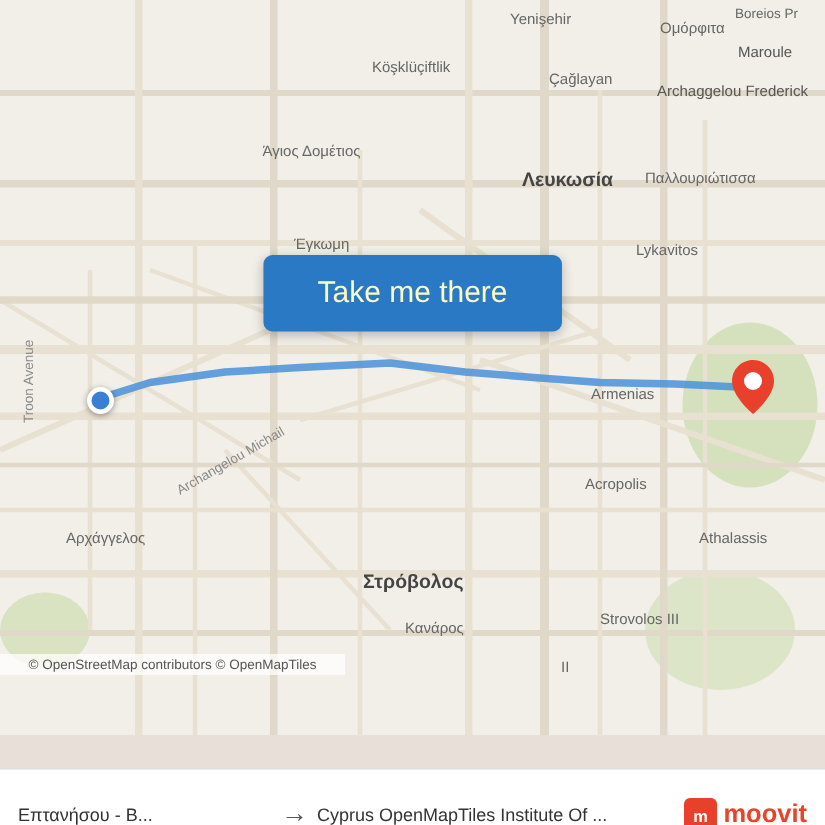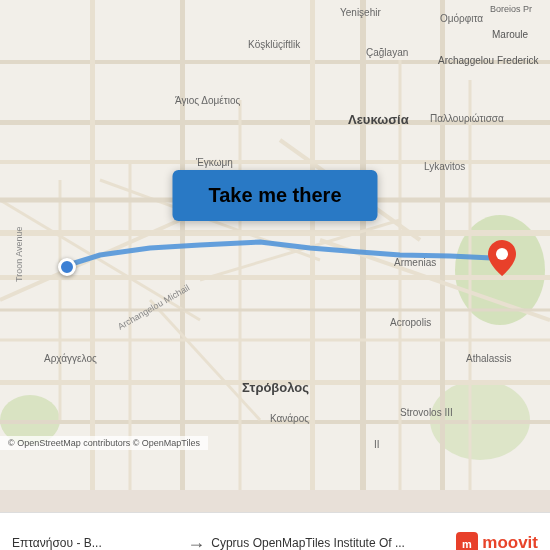--- a/index.html
+++ b/index.html
@@ -20,26 +20,26 @@
       overflow: hidden;
     }
 
     
     #take-me-there-btn {
       position: absolute;
       left: 50%;
       top: 170px;
       transform: translateX(-50%);
       background: #2979c5;
-      color: #000000;
+      color: #fef9c3;
       border: none;
       border-radius: 6px;
       padding: 14px 36px;
       font-size: 20px;
-      font-weight: 700;
+      font-weight: 400;
       cursor: pointer;
       white-space: nowrap;
       box-shadow: 0 2px 8px rgba(0,0,0,0.25);
       z-index: 10;
     }
 
     
     #bottom-bar {
       width: 100%;
       height: 60px;
@@ -98,21 +98,21 @@
       color: #e8442a;
     }
 
     .osm-credit {
       position: absolute;
       bottom: 62px;
       left: 0;
       background: rgba(255,255,255,0.75);
       font-size: 9px;
       color: #555;
-      padding: 2px 8px;
+      padding: 2px 19px;
       z-index: 10;
     }
 
     
     #map-svg {
       position: absolute;
       inset: 0;
       width: 100%;
       height: 490px;
       pointer-events: none;

